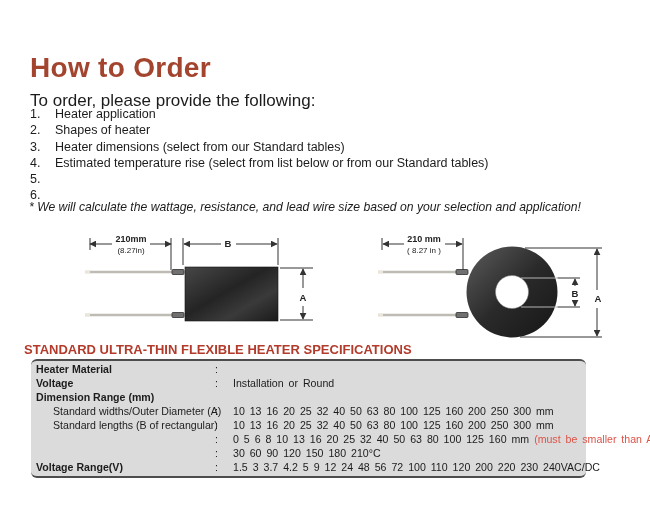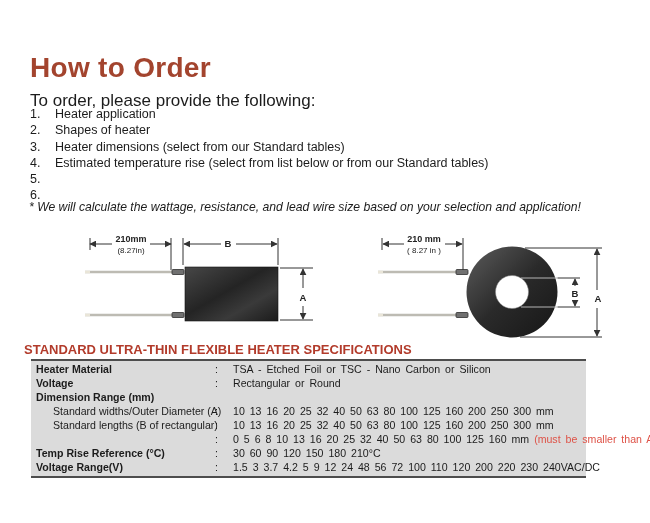--- a/index.html
+++ b/index.html
@@ -25,20 +25,21 @@
   .dim-small  { font-size:8px; }
   .dim-letter { font-weight:bold; font-size:9.5px; }
   .spec-heading {
     position:absolute; left:24px; top:342px;
     font-size:13px; font-weight:bold; color:#B23B2B;
   }
   .spec-table {
     position:absolute; left:31px; top:359px; width:555px;
     background:#DBDBDB; border-top:2px solid #4D4D4D; border-bottom:2px solid #4D4D4D;
     padding:1px 0 2px 0;
+    border-radius:6px;
   }
   .srow { position:relative; height:14.0px; line-height:14.0px; font-size:10.6px; white-space:nowrap; }
   .srow .lbl { position:absolute; left:5px; font-weight:bold; }
   .srow.indent .lbl { left:22px; font-weight:normal; }
   .srow .colon { position:absolute; left:184px; }
   .srow .val { position:absolute; left:202px; word-spacing:2px; }
   .srow .red-note { color:#DE5247; margin-left:5px; }
 </style>
 </head>
 <body>
@@ -155,46 +156,44 @@
     <text class="dim-letter" x="207" y="69" text-anchor="middle">B</text>
     <text class="dim-letter" x="230" y="74" text-anchor="middle">A</text>
   </svg>
 
   <div class="spec-heading">STANDARD ULTRA-THIN FLEXIBLE HEATER SPECIFICATIONS</div>
 
   <div class="spec-table">
     <div class="srow">
       <span class="lbl">Heater Material</span>
       <span class="colon">:</span>
-      <span class="val"><span>TSA - Etched Foil or TSC - Nano Carbon or Silicon</span></span>
     </div>
     <div class="srow">
       <span class="lbl">Voltage</span>
       <span class="colon">:</span>
-      <span class="val"><span>Rectangular or Round</span></span>
+      <span class="val"><span>Installation or Round</span></span>
     </div>
     <div class="srow">
       <span class="lbl">Dimension Range (mm)</span>
     </div>
     <div class="srow indent">
       <span class="lbl">Standard widths/Outer Diameter (A)</span>
       <span class="colon">:</span>
       <span class="val"><span>10 13 16 20 25 32 40 50 63 80 100 125 160 200 250 300 mm</span></span>
     </div>
     <div class="srow indent">
       <span class="lbl">Standard lengths (B of rectangular)</span>
       <span class="colon">:</span>
       <span class="val"><span>10 13 16 20 25 32 40 50 63 80 100 125 160 200 250 300 mm</span></span>
     </div>
     <div class="srow indent">
       <span class="colon">:</span>
       <span class="val"><span>0 5 6 8 10 13 16 20 25 32 40 50 63 80 100 125 160 mm</span><span class="red-note">(must be smaller than A)</span></span>
     </div>
     <div class="srow">
-      <span class="lbl">Temp Rise Reference (°C)</span>
       <span class="colon">:</span>
       <span class="val"><span>30 60 90 120 150 180 210°C</span></span>
     </div>
     <div class="srow">
       <span class="lbl">Voltage Range(V)</span>
       <span class="colon">:</span>
       <span class="val"><span>1.5 3 3.7 4.2 5 9 12 24 48 56 72 100 110 120 200 220 230 240VAC/DC</span></span>
     </div>
   </div>
 

